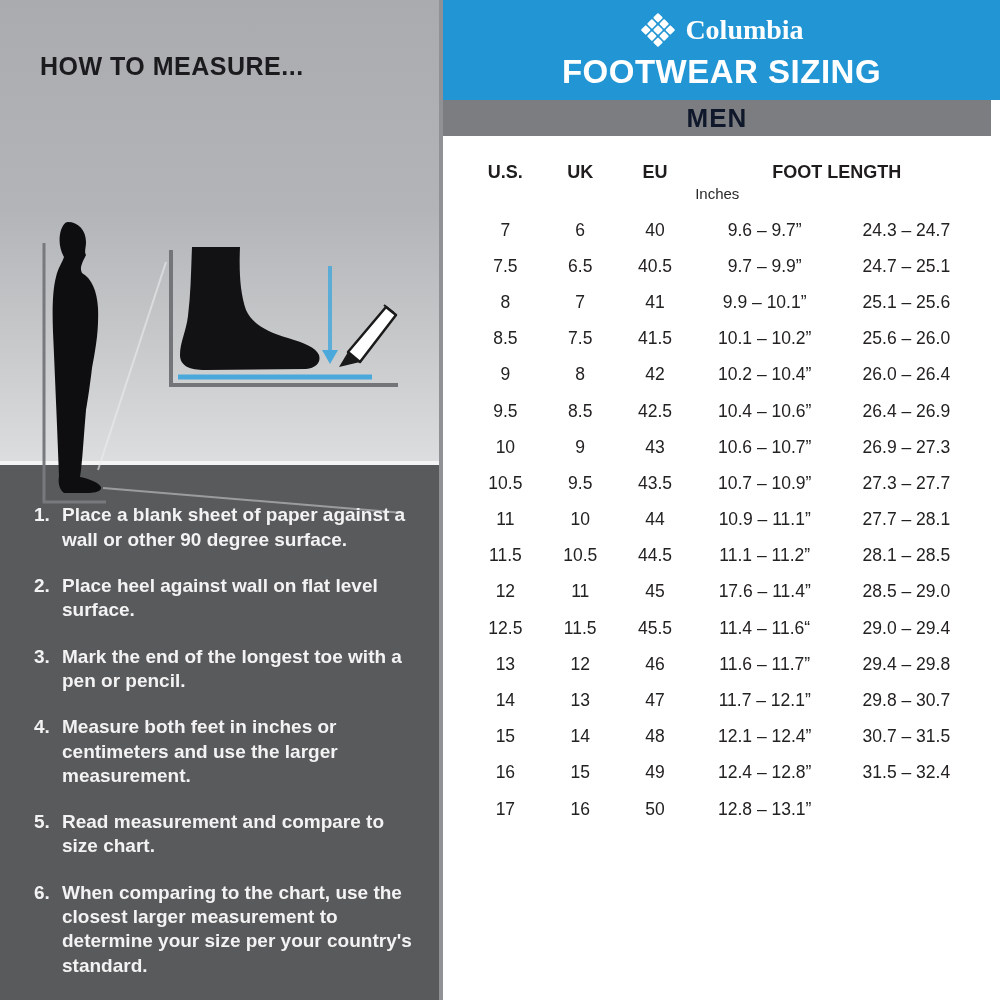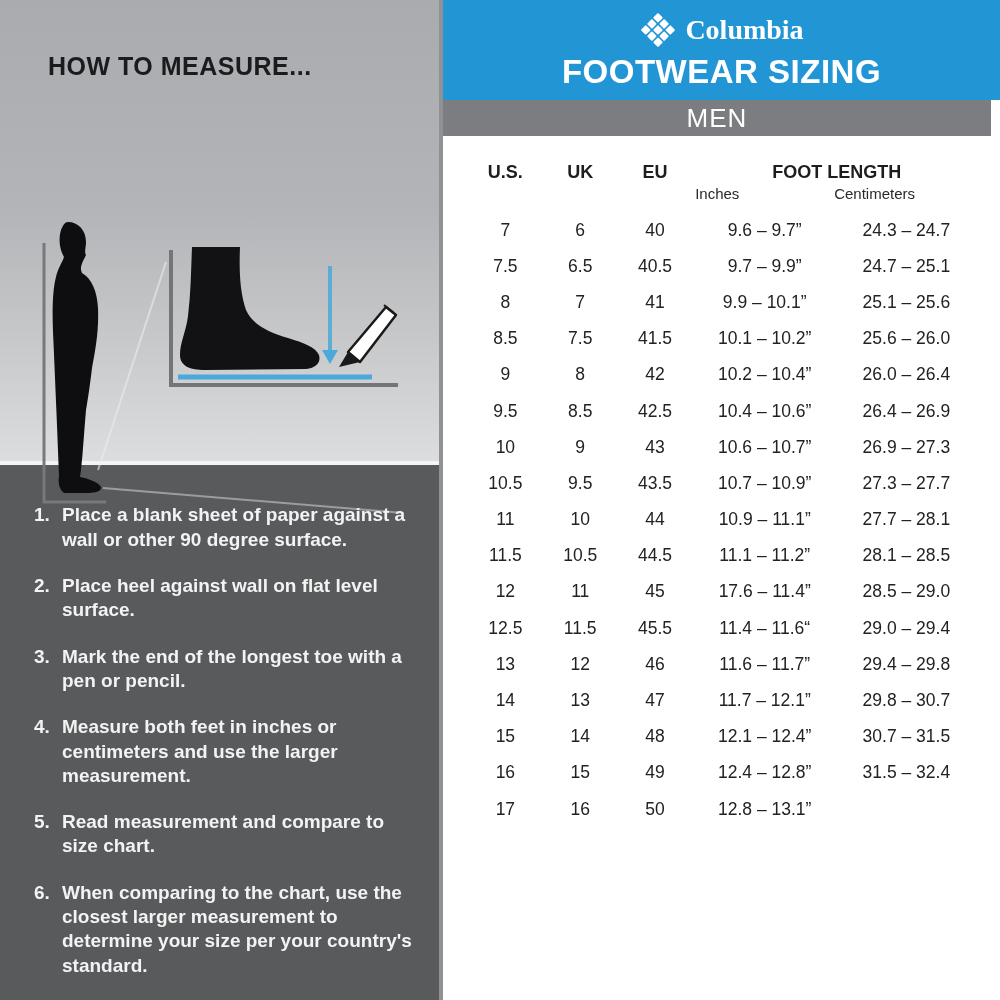--- a/index.html
+++ b/index.html
@@ -17,21 +17,21 @@
     display:flex; flex-direction:column;
     border-right:4px solid #8f9194;
   }
   .measure-area {
     position:relative;
     height:521px;
     background:linear-gradient(180deg,#a9abae 0%,#b2b4b7 45%,#c6c7c9 72%,#dcddde 100%);
     border-bottom:4px solid #f4f4f4;
   }
   .measure-title {
-    position:absolute; left:48px; top:52px;
+    position:absolute; left:40px; top:52px;
     font-size:25px; font-weight:800; letter-spacing:.5px;
     color:#1b1b1d;
   }
   .measure-svg { position:absolute; left:0; top:0; }
 
   .dark-panel {
     flex:1;
     background:#595a5c;
     padding:38px 26px 0 34px;
   }
@@ -57,21 +57,21 @@
     font-family:"Liberation Serif", serif;
     font-size:28px; font-weight:700; color:#fff;
   }
   .sizing-title {
     color:#fff; font-size:33px; font-weight:800; letter-spacing:.5px;
   }
   .men-bar {
     height:36px; margin-right:9px; background:#7b7d80;
     display:flex; align-items:center; justify-content:center;
   }
-  .men-bar span { color:#ffffff; font-size:26px; font-weight:400; letter-spacing:1px; }
+  .men-bar span { color:#0f172a; font-size:26px; font-weight:700; letter-spacing:1px; }
 
   .table-area { flex:1; background:#fff; padding-top:20px; }
   .size-grid {
     display:grid;
     grid-template-columns:15% 13% 15% 26% 27%;
     padding-left:4%;
     align-items:center;
   }
   .col-head {
     font-size:18px; font-weight:700; color:#1e1c1d; text-align:center;
@@ -199,21 +199,20 @@
       <div class="col-head">U.S.</div>
       <div class="col-head">UK</div>
       <div class="col-head">EU</div>
       <div class="col-head foot-length-head">FOOT LENGTH</div>
     </div>
     <div class="size-grid">
       <div></div>
         <div></div>
         <div></div>
       <div class="sub-head">Inches</div>
-      <div class="sub-head">Centimeters</div>
     </div>
 
     <div id="rows-host">
       <div class="size-grid">
         <div class="cell">7</div>
         <div class="cell">6</div>
         <div class="cell">40</div>
         <div class="cell">9.6 – 9.7”</div>
         <div class="cell">24.3 – 24.7</div>
       </div>

